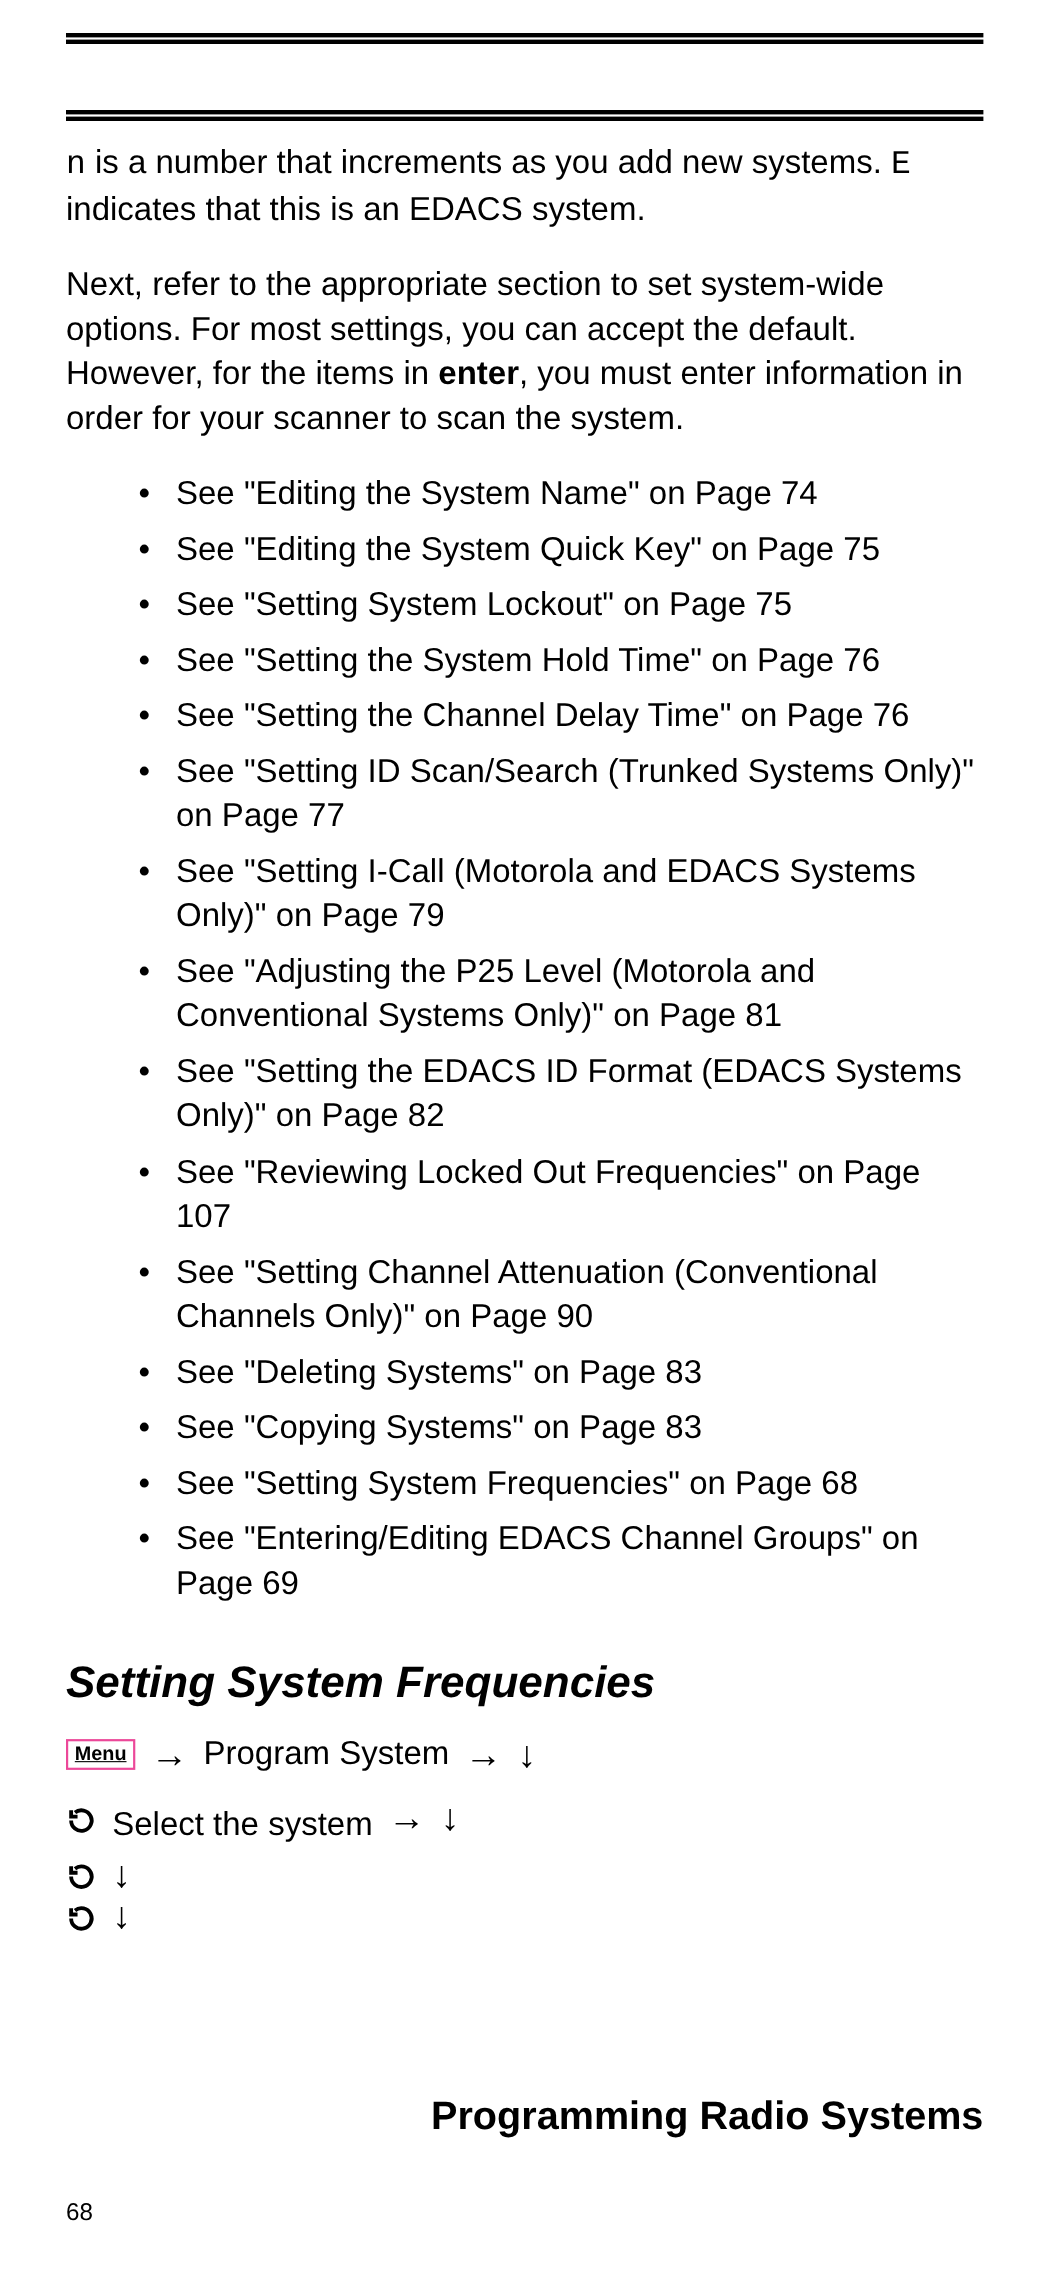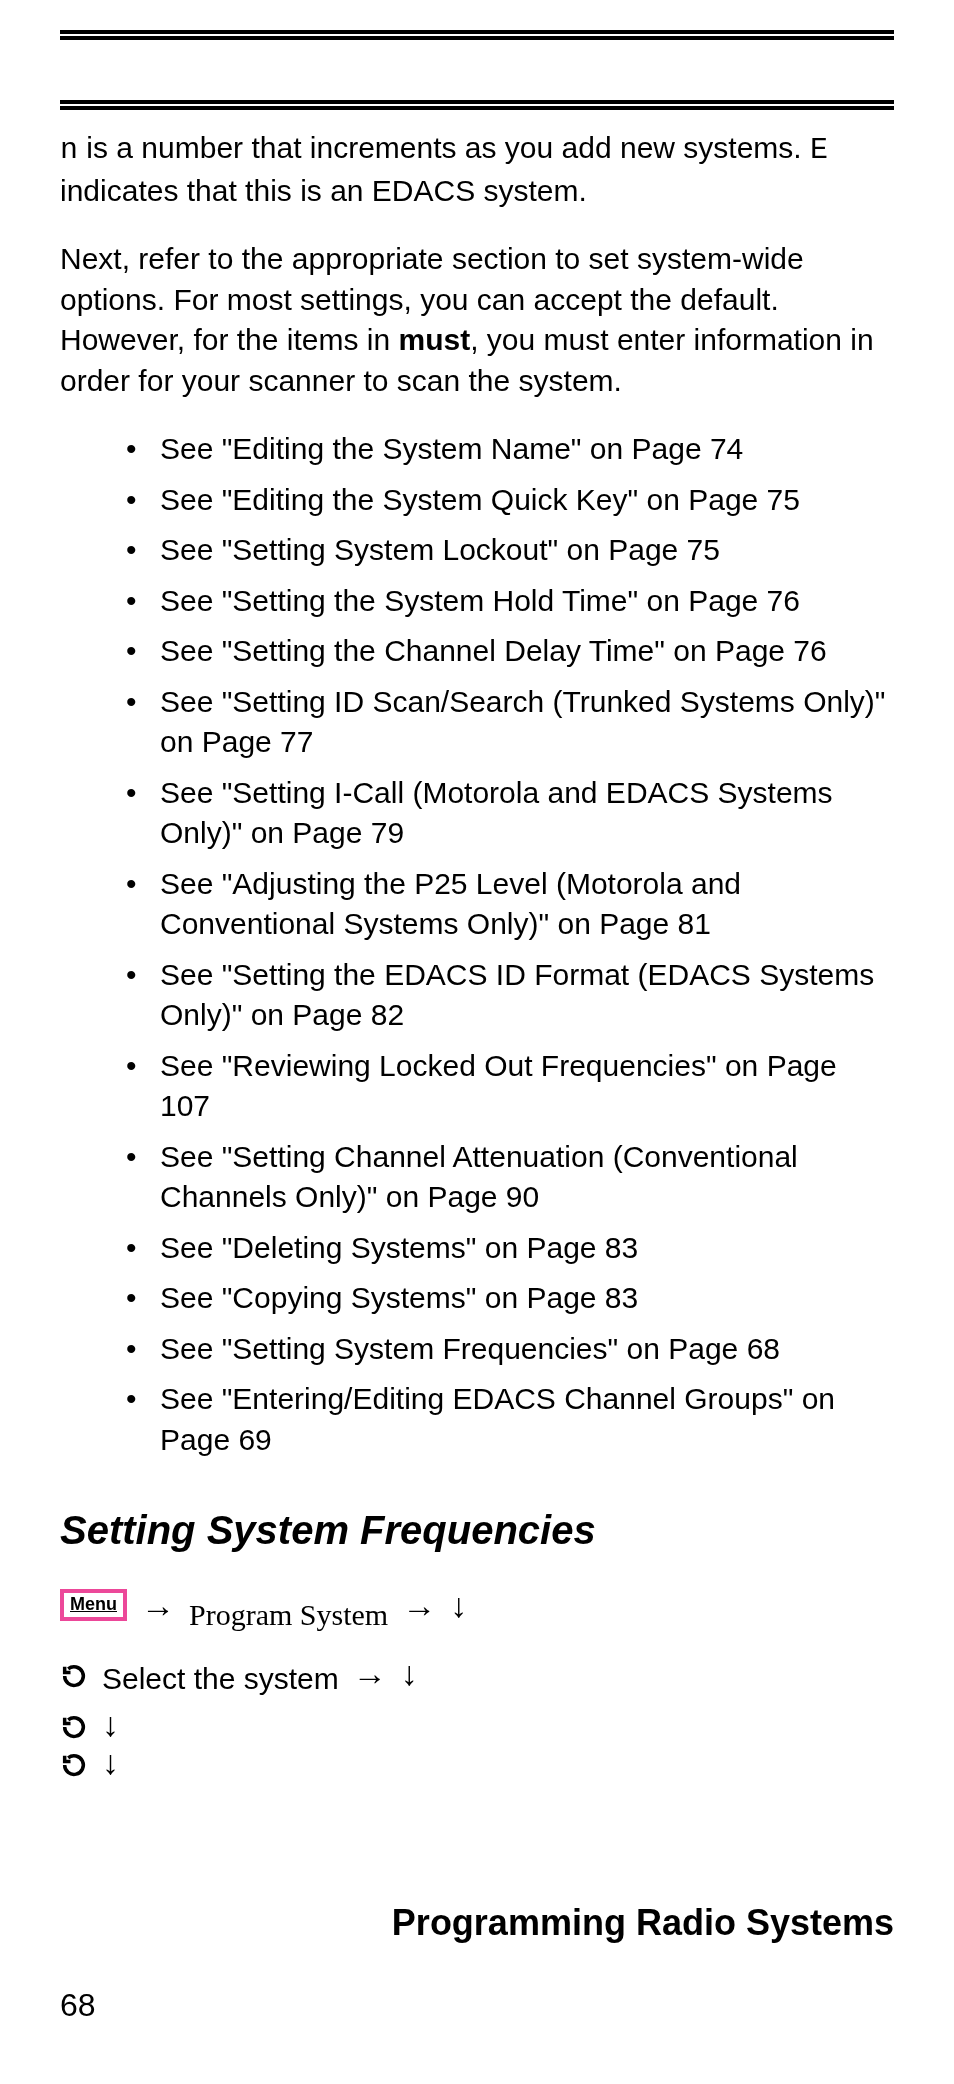--- a/index.html
+++ b/index.html
@@ -67,31 +67,30 @@
     font-size: 30px;
     line-height: 1.6;
     margin: 4px 0;
     display: flex;
     align-items: center;
     flex-wrap: wrap;
     gap: 14px;
   }
   .nav-line .menu-key {
     display: inline-block;
-    border: 4px solid #ec4899;
+    border: 2px solid #ec4899;
     padding: 0 6px;
     font-size: 18px;
     font-weight: 700;
     text-decoration: underline;
     font-family: Arial, Helvetica, sans-serif;
     line-height: 1.3;
   }
   .nav-line .mono {
-    font-family: Liberation Serif, serif;
-    margin-top: 20px;
+    font-family: Liberation Sans, sans-serif;
   }
   .nav-line .regular {
     font-family: Arial, Helvetica, sans-serif;
     margin-top: 12px;
   }
   .arrow-right, .arrow-down, .rotate-icon {
     font-size: 34px;
     font-weight: 700;
     line-height: 1;
   }
@@ -105,38 +104,38 @@
     right: 60px;
     bottom: 140px;
     font-size: 36px;
     font-weight: 700;
     margin-top: 46px;
   }
   .page-num {
     position: absolute;
     left: 60px;
     bottom: 60px;
-    font-size: 32px;
+    font-size: 22px;
   }
 </style>
 </head>
 <body>
 
 <div class="page">
 
   <div class="double-rule"></div>
   <div class="rule-gap"></div>
   <div class="double-rule"></div>
 
   <p class="body">
     <span class="mono">n</span><span> is a number that increments as you add new systems. </span><span class="mono">E</span><span> indicates that this is an EDACS system.</span>
   </p>
 
   <p class="body">
-    <span>Next, refer to the appropriate section to set system-wide options. For most settings, you can accept the default. However, for the items in </span><b>must</b><span>, you must enter information in order for your scanner to scan the system.</span>
+    <span>Next, refer to the appropriate section to set system-wide options. For most settings, you can accept the default. However, for the items in </span><b>enter</b><span>, you must enter information in order for your scanner to scan the system.</span>
   </p>
 
   <ul class="refs">
     <li>See "Editing the System Name" on Page 74</li>
     <li>See "Editing the System Quick Key" on Page 75</li>
     <li>See "Setting System Lockout" on Page 75</li>
     <li>See "Setting the System Hold Time" on Page 76</li>
     <li>See "Setting the Channel Delay Time" on Page 76</li>
     <li>See "Setting ID Scan/Search (Trunked Systems Only)" on Page 77</li>
     <li>See "Setting I-Call (Motorola and EDACS Systems Only)" on Page 79</li>

